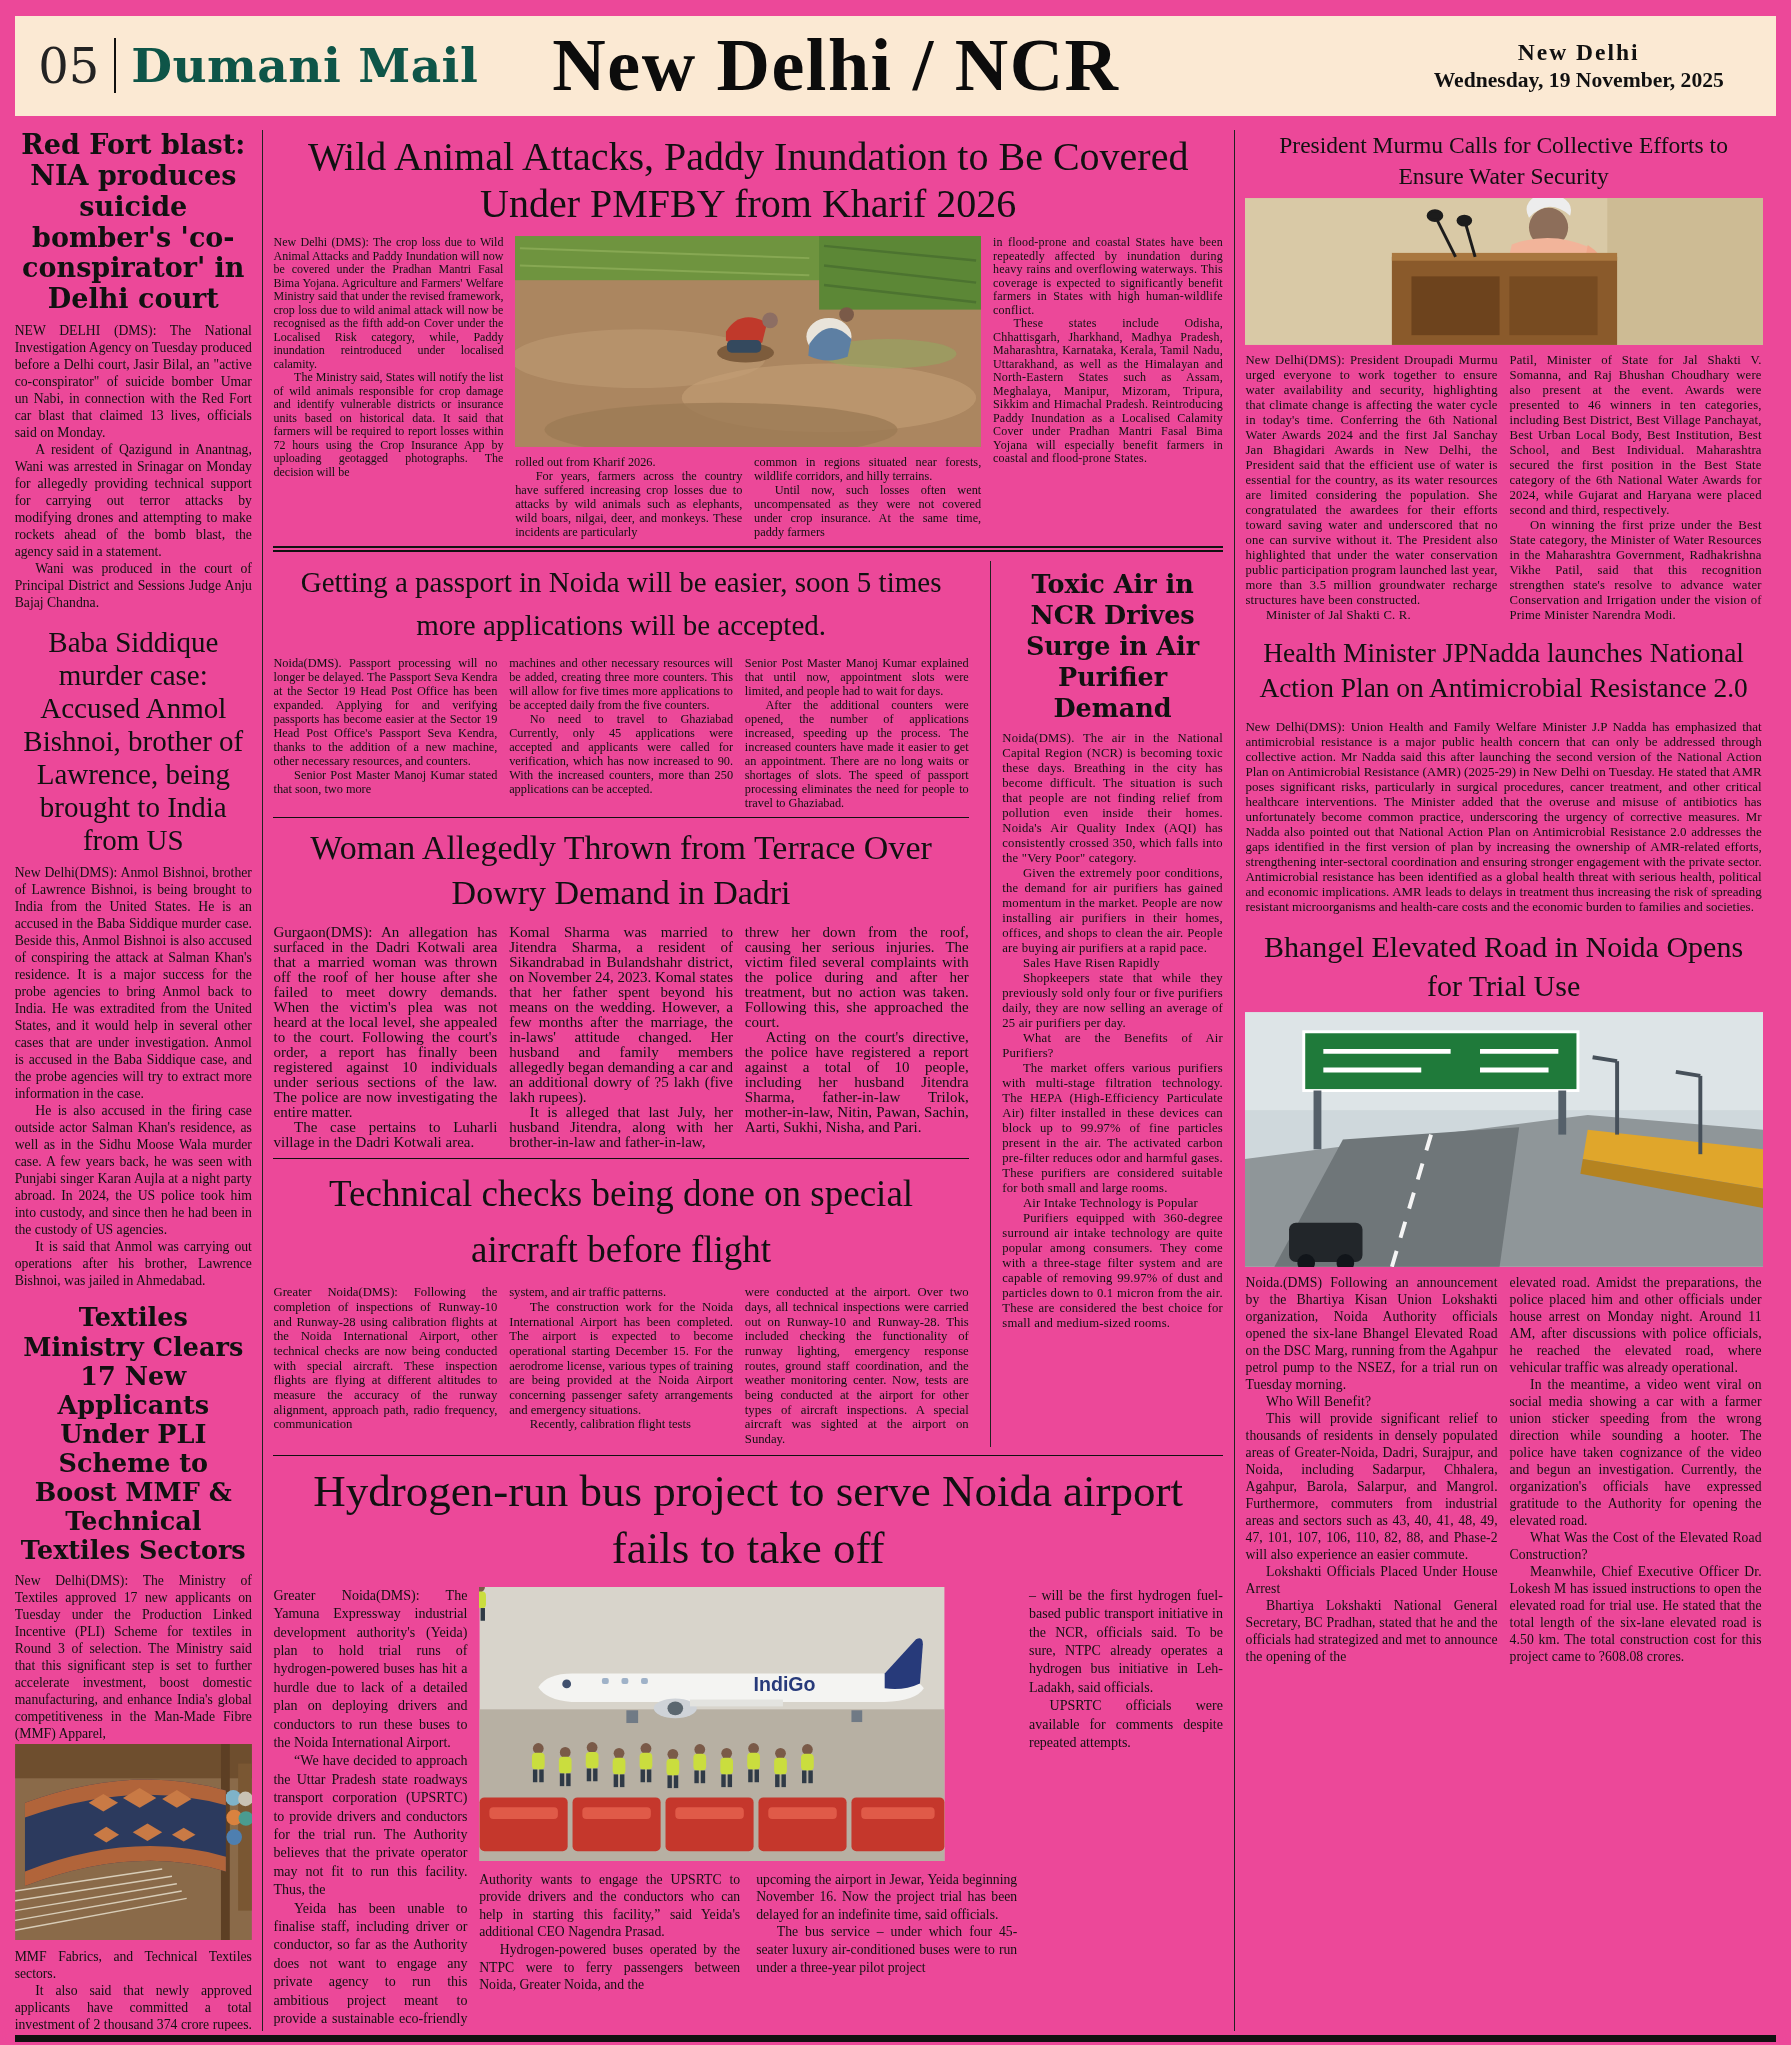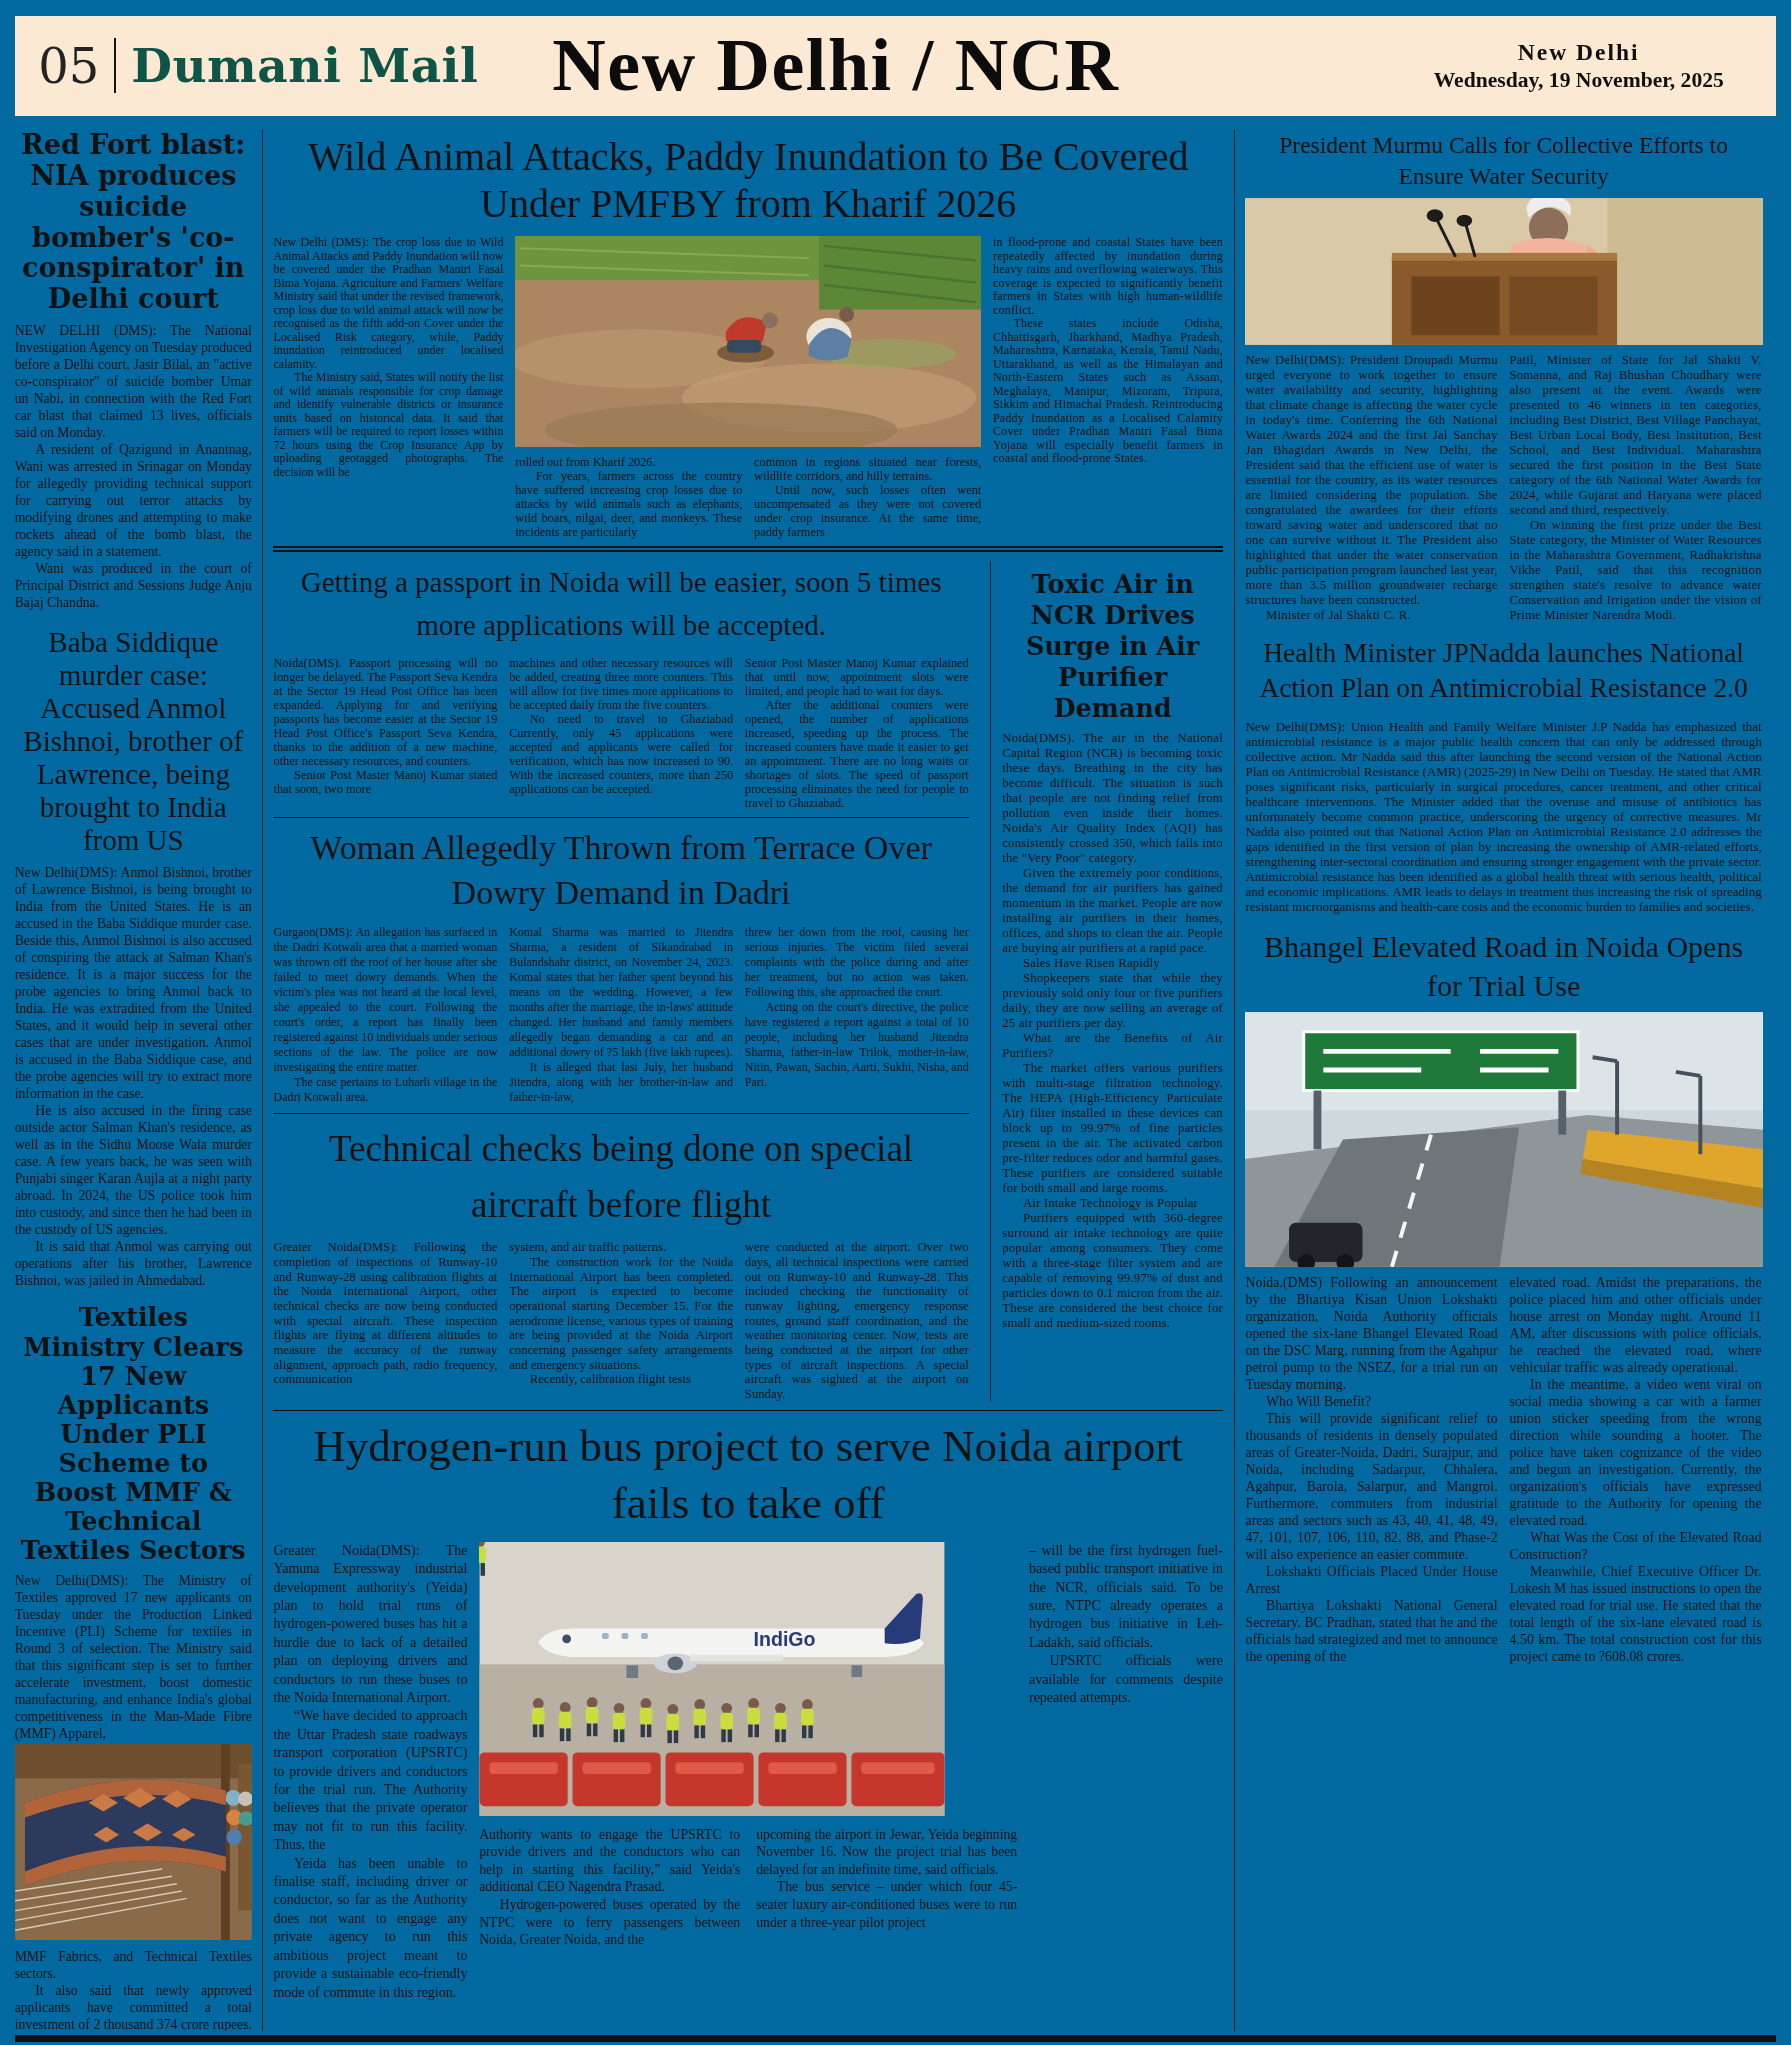--- a/index.html
+++ b/index.html
@@ -1,18 +1,18 @@
 <!DOCTYPE html>
 <html style="font-size:7.8px"><head>
 <meta charset="utf-8">
 <style>
   * { margin:0; padding:0; box-sizing:border-box; }
   html,body { background:#e9e9e9; }
   .page {
-    width:1791px; height:2046px; background:#0369a1; margin:0 auto;
+    width:1791px; height:2046px; background:#ec4899; margin:0 auto;
     padding:15.7px 14.7px 0 14.7px; font-family:"Liberation Serif", serif; color:#111;
     position:relative; overflow:hidden;
   }
   
   .masthead {
     height:100px; background:#fbe9d3; display:flex; align-items:center;
     padding:0 23.5px; margin-bottom:14.7px;
   }
   .mh-left { display:flex; align-items:center; gap:14.7px; }
   .page-num { font-family:"DejaVu Serif", serif; font-size:48px; font-weight:400; color:#232323; }
@@ -51,21 +51,21 @@
   .pmfby-c4 { flex:1; letter-spacing:0.2px; }
   
   .mid { display:flex; }
   .mid-left { width:705px; padding-right:9.8px; }
   .toxic { flex:1; border-left:1.5px solid #222; padding-left:10.8px;margin-left:12px; }
   .head-passport { font-size:29px; line-height:1.5; margin-bottom:7.8px; }
   .body-passport { font-size:12.3px; line-height:14px; }
   .head-toxic { font-family:"DejaVu Serif", serif; font-weight:bold; font-size:25.5px; line-height:1.22; margin:7.8px 0 6.9px; }
   .body-toxic { font-size:12.7px; line-height:15px; letter-spacing:0.2px; }
   .head-dowry { font-size:34px; line-height:1.32; margin-bottom:8.8px; }
-  .body-dowry { font-size:12px; line-height:15px; }
+  .body-dowry { font-size:15px; line-height:15px; }
   .head-air { font-size:37px; line-height:1.5; margin-bottom:7.8px; }
   .body-air { font-size:12.7px; line-height:14.7px; }
   
   .head-hyd { font-size:45px; line-height:1.25; margin:4.9px 0 10.8px; }
   .hyd-band { display:flex; gap:11.8px; font-size:14px; line-height:18.4px; }
   .hyd-c1 { width:223px; }
   .hyd-mid { width:538px; }
   .hyd-sub { display:flex; gap:16px; margin-top:9.8px; font-size:13.7px; line-height:17.6px; }
   .hyd-c4 { flex:1; }
   

